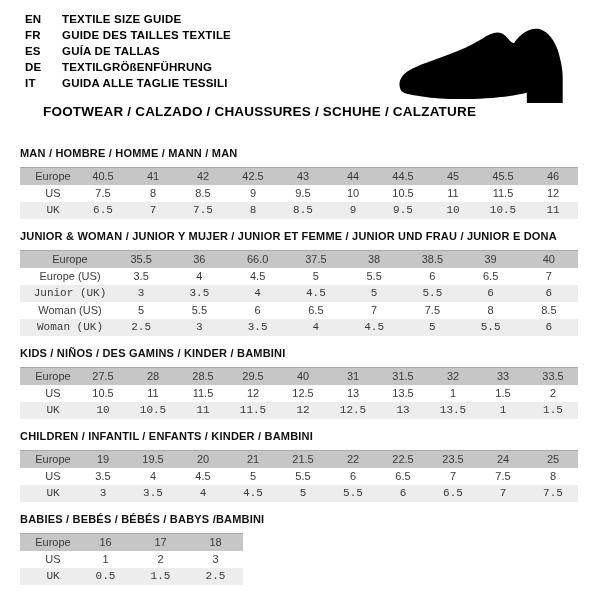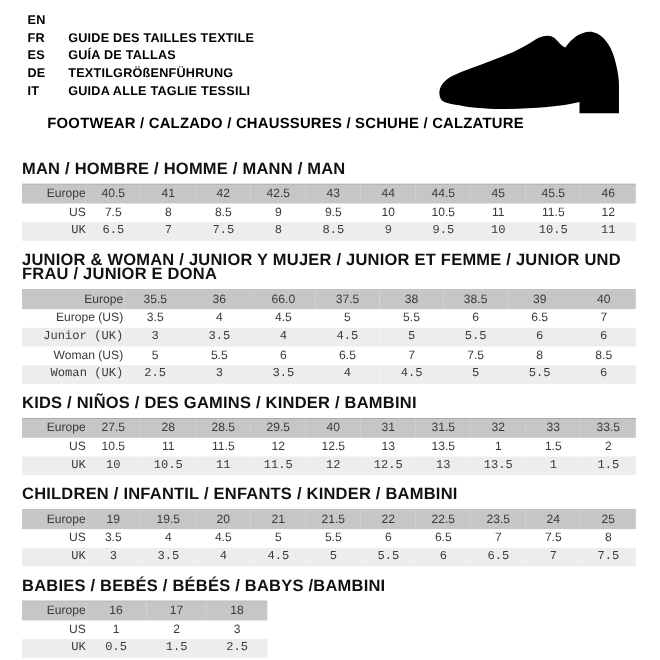--- a/index.html
+++ b/index.html
@@ -19,46 +19,47 @@
   .category-heading{
     font-weight:bold;font-size:13.5px;letter-spacing:.2px;
     margin:13px 0 0 18px;
   }
   .shoe{position:absolute;top:22px;right:18px;width:195px;height:92px;}
 
   
   .size-tables{margin:28px 22px 0 20px;}
   .table-block{margin-bottom:11px;}
   .table-title{
-    font-weight:bold;font-size:15px;line-height:13px;
+    font-weight:bold;font-size:11px;line-height:13px;
     margin:0 0 7px 0;letter-spacing:.2px;color:#111;
   }
   table.size-table{
     border-collapse:collapse;table-layout:fixed;
     width:558px;font-size:11px;color:#3a3a3a;
   }
   table.size-table.narrow{width:223px;}
   table.size-table td{
     height:17px;padding:0;text-align:center;vertical-align:middle;
     line-height:17px;white-space:nowrap;
   }
-  table.size-table td.row-label{text-align:right;padding-left:8px;}
+  table.size-table td.row-label{text-align:center;padding-left:8px;}
   tr.header-row{background:#c6c6c6;}
   tr.header-row td{border-top:1px solid #aaaaaa;}
   tr.stripe-row{background:#ededed;font-family:Liberation Mono, monospace;}
 </style>
 </head>
 <body>
 
 <div class="page">
 
   <div class="top-header">
     <div>
         <div class="lang-row">
           <span class="lang-code">EN</span>
+          <span class="lang-label">TEXTILE SIZE GUIDE</span>
         </div>
         <div class="lang-row">
           <span class="lang-code">FR</span>
           <span class="lang-label">GUIDE DES TAILLES TEXTILE</span>
         </div>
         <div class="lang-row">
           <span class="lang-code">ES</span>
           <span class="lang-label">GUÍA DE TALLAS</span>
         </div>
         <div class="lang-row">

